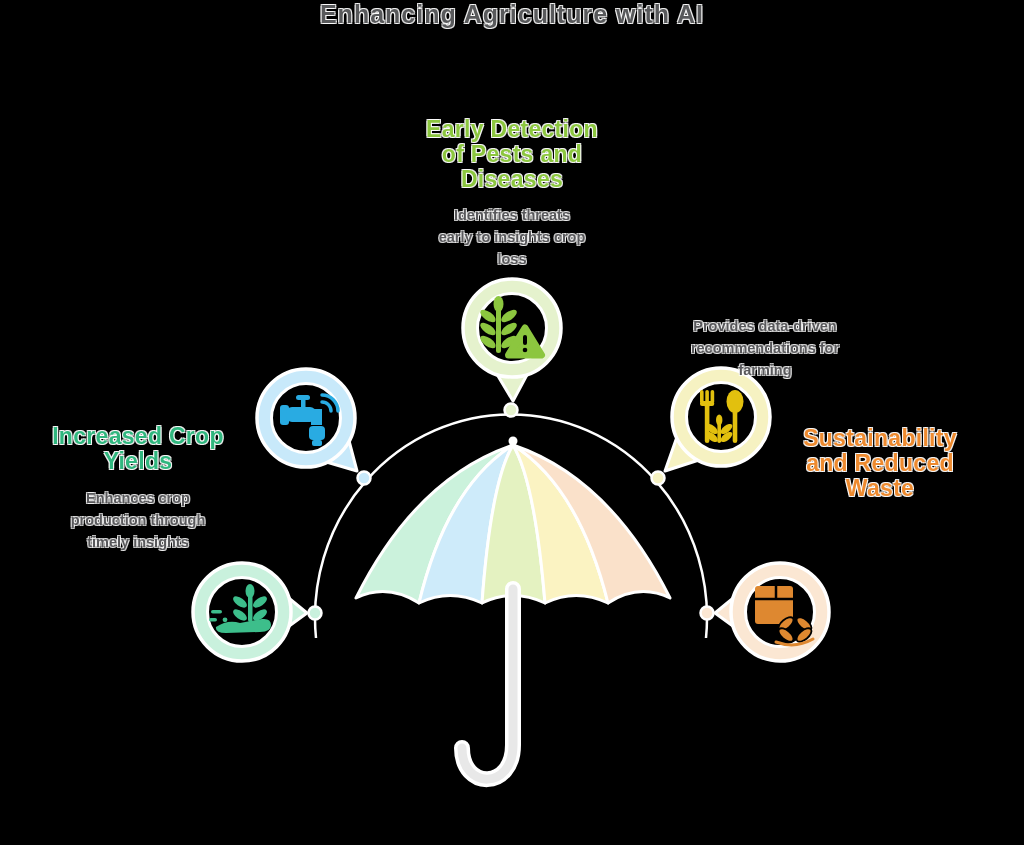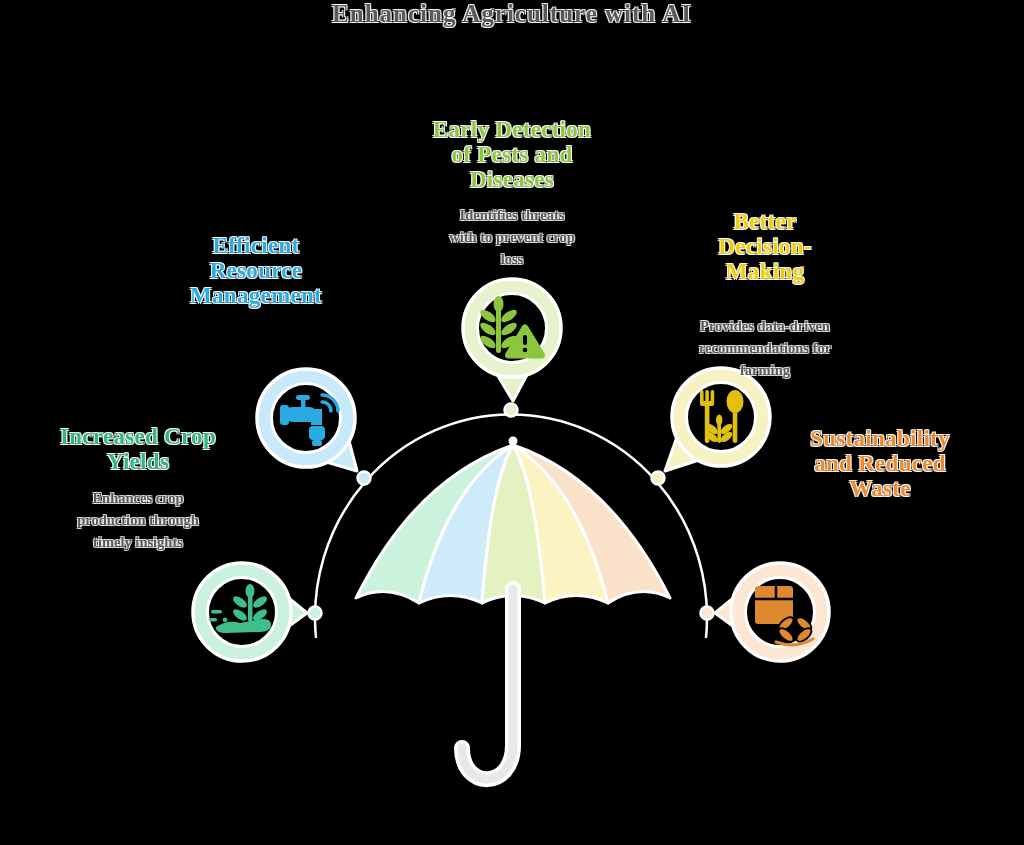--- a/index.html
+++ b/index.html
@@ -1,18 +1,18 @@
 <!DOCTYPE html>
 <html><head>
 <meta charset="utf-8">
 <style>
   html,body{margin:0;padding:0;background:#000;}
   .stage{
     position:relative;width:960px;height:845px;background:#000;overflow:hidden;
-    font-family:Liberation Serif, serif;
+    font-family:Liberation Sans, sans-serif;
   }
   .txt{position:absolute;text-align:center;white-space:pre-line;font-weight:bold;}
   .title{
     font-size:25px;letter-spacing:1px;color:#58595B;
     text-shadow:-1px -1px 0 rgba(255,255,255,.85),1px -1px 0 rgba(255,255,255,.85),
                 -1px 1px 0 rgba(255,255,255,.85),1px 1px 0 rgba(255,255,255,.85);
   }
   .heading{
     font-size:23px;line-height:25px;letter-spacing:.3px;
     text-shadow:-1px -1px 0 rgba(255,255,255,.9),1px -1px 0 rgba(255,255,255,.9),
@@ -149,30 +149,24 @@
       </g>
     </g>
   </svg>
 
   <div class="txt title" style="left:0;top:54;width:1024px">Enhancing Agriculture with AI</div>
 
   <div class="txt heading" style="left:360px;top:117px;width:304px;color:#8CC63F">Early Detection
 of Pests and
 Diseases</div>
   <div class="txt desc" style="left:385px;top:204px;width:254px">Identifies threats
-with to prevent crop
+early to insights crop
 loss</div>
 
-  <div class="txt heading" style="left:106px;top:233px;width:300px;color:#29ABE2">Efficient
-Resource
-Management</div>
 
-  <div class="txt heading" style="left:615px;top:209px;width:300px;color:#F2CB0C">Better
-Decision-
-Making</div>
   <div class="txt desc" style="left:625px;top:315px;width:280px">Provides data-driven
 recommendations for
 farming</div>
 
   <div class="txt heading" style="left:8px;top:424px;width:260px;color:#30B67E">Increased Crop
 Yields</div>
   <div class="txt desc" style="left:18px;top:487px;width:240px">Enhances crop
 production through
 timely insights</div>
 

